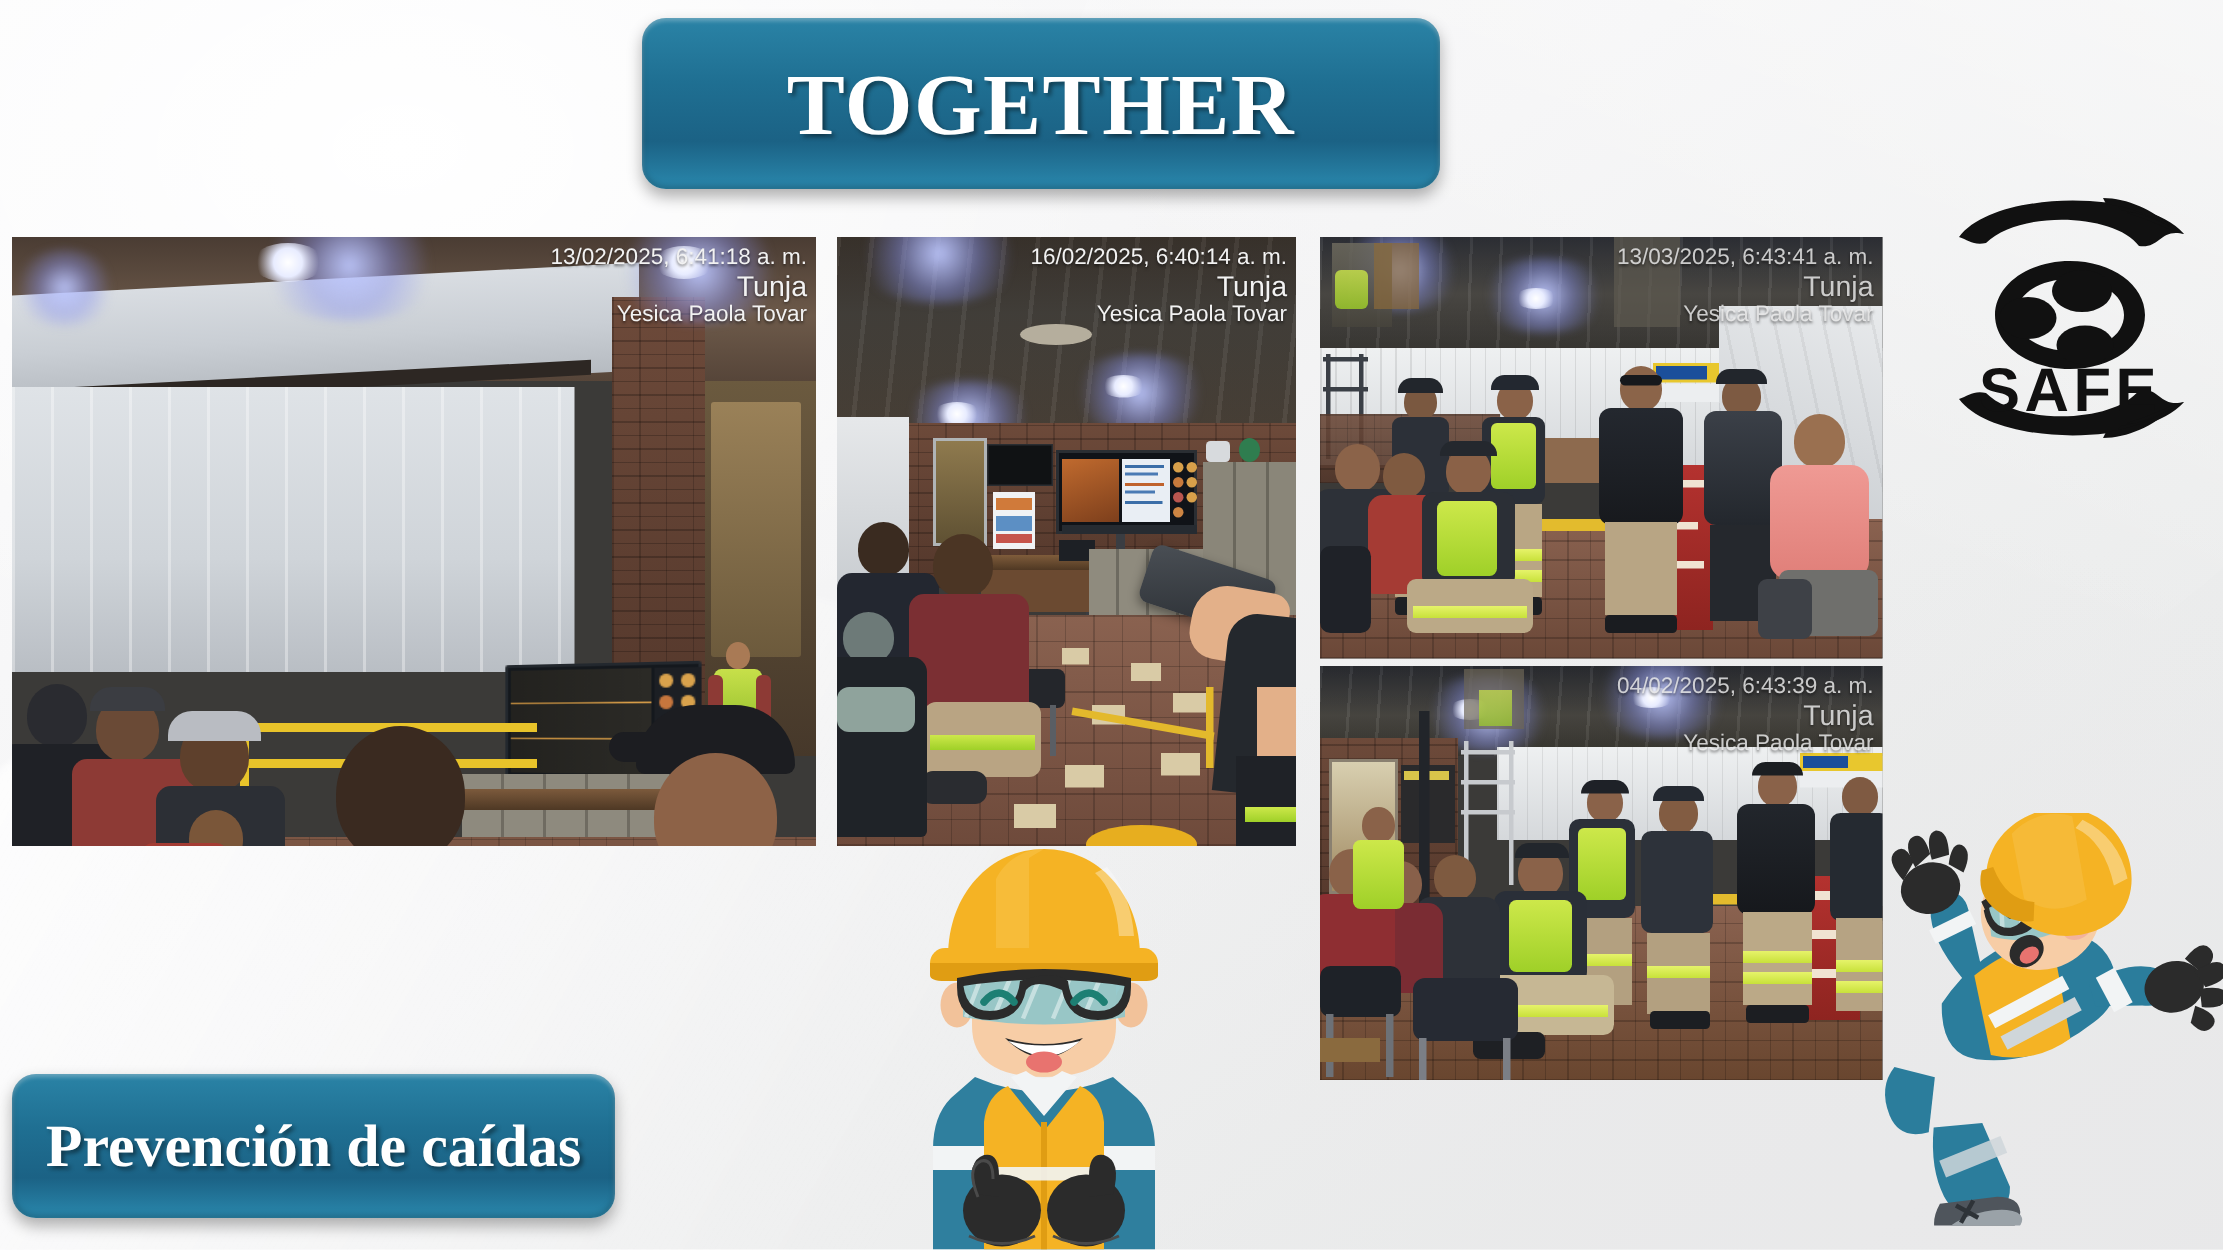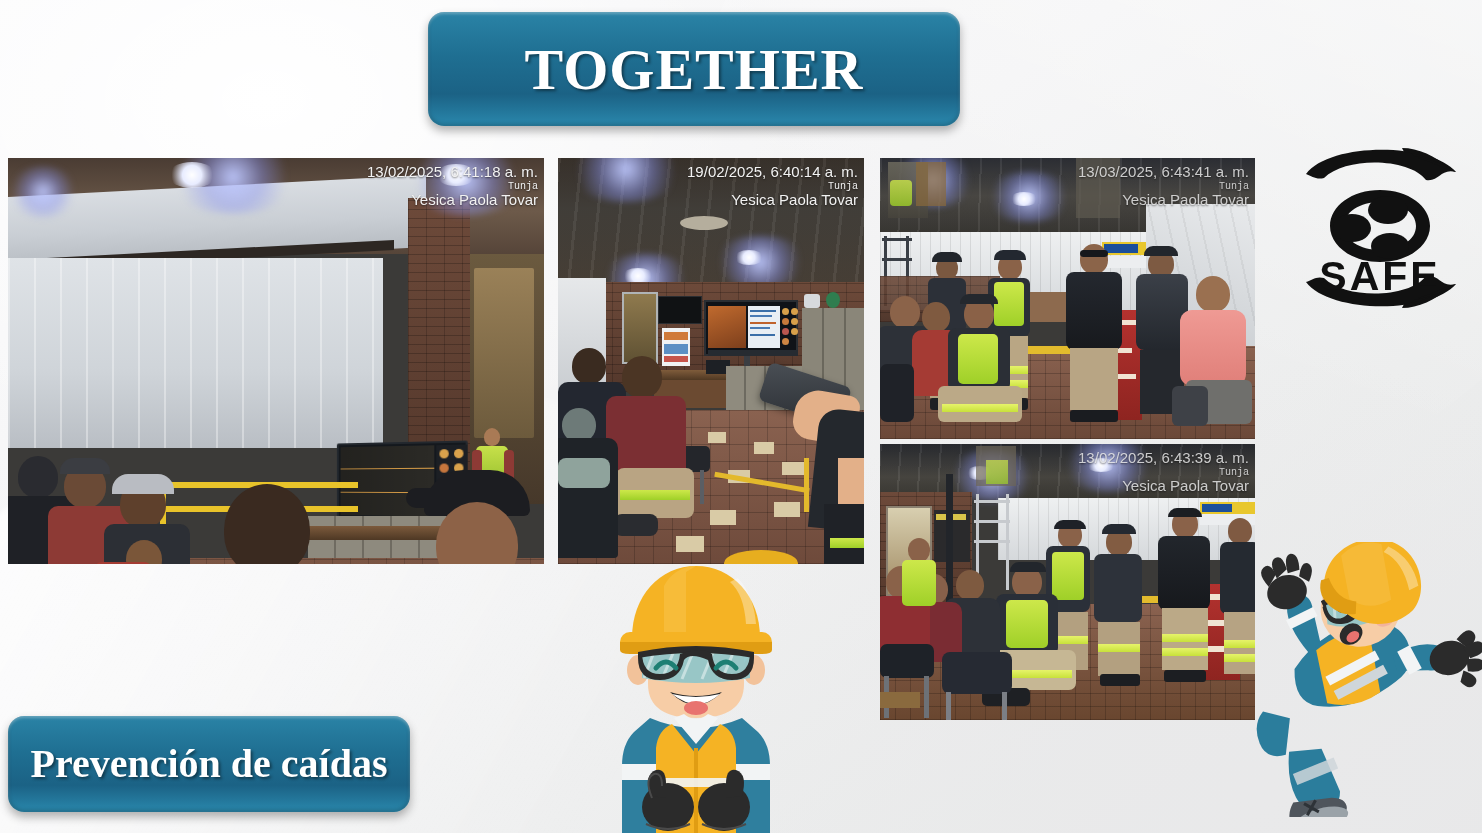--- a/index.html
+++ b/index.html
@@ -62,21 +62,21 @@
     position:absolute; right:6px; top:6px;
     text-align:right;
     color:#f2f2f2;
     font-family:"Liberation Sans", sans-serif;
     line-height:1.12;
     text-shadow:0 1px 2px rgba(0,0,0,.55);
     z-index:40;
     white-space:nowrap;
   }
   .stamp .t1 { font-size:15px; }
-  .stamp .t2 { font-size:10px;font-family:Liberation Mono, monospace; }
+  .stamp .t2 { font-size:19px; }
   .stamp .t3 { font-size:15px; }
   .stamp.faint { color:rgba(238,238,238,.82); }
 
   #photo-1 { left:8px; top:158px; width:536px; height:406px; }
   #photo-2 { left:558px; top:158px; width:306px; height:406px; }
   #photo-3 { left:880px; top:158px; width:375px; height:281px; }
   #photo-4 { left:880px; top:444px; width:375px; height:276px; }
 
   
   .sc { position:absolute; }
@@ -102,21 +102,21 @@
     border-radius:50%;
     background:radial-gradient(circle, #ffffff 0%, #e8ecff 35%, rgba(200,210,255,0) 75%);
   }
   .head { border-radius:50% 50% 46% 46%; }
   .body { border-radius:10px 10px 4px 4px; }
   .hivis { background:linear-gradient(180deg,#cde84a,#9fd028); }
   .stripe { background:linear-gradient(180deg,#e6f36a,#c8e13a); }
 
   
   #logo {
-    position:absolute; left:1290px; top:128px; width:180px; height:200px;
+    position:absolute; left:1290px; top:112px; width:180px; height:200px;
   }
 
   
   #mascot-center { position:absolute; left:598px; top:552px; width:196px; height:281px; }
   #mascot-right  { position:absolute; left:1248px; top:542px; width:234px; height:275px; }
 </style>
 </head>
 <body>
 
 <div class="bg-swoosh"></div>
@@ -298,21 +298,21 @@
   <div class="sc" style="left:0px;top:300px;width:52px;height:30px;background:#8fa39c;border-radius:8px;"></div>
 
   <div class="sc" style="left:204px;top:216px;width:86px;height:40px;background:linear-gradient(160deg,#4a4f55,#2a2e33);border-radius:7px;transform:rotate(18deg);box-shadow:0 3px 7px rgba(0,0,0,.4);"></div>
   <div class="sc" style="left:236px;top:234px;width:64px;height:50px;background:#e3b089;border-radius:24px 12px 16px 18px;transform:rotate(10deg);"></div>
   <div class="sc" style="left:256px;top:252px;width:56px;height:120px;background:#24282d;border-radius:20px 4px 0 0;transform:rotate(6deg);"></div>
   <div class="sc" style="left:280px;top:300px;width:26px;height:106px;background:#e3b089;"></div>
   <div class="sc" style="left:266px;top:346px;width:44px;height:60px;background:#1f2227;"></div>
   <div class="sc hivis" style="left:272px;top:380px;width:36px;height:10px;"></div>
 
   <div class="stamp">
-    <div class="t1">19/02/2025, 6:40:14 a. m.</div>
+    <div class="t1">16/02/2025, 6:40:14 a. m.</div>
     <div class="t2">Tunja</div>
     <div class="t3">Yesica Paola Tovar</div>
   </div>
 </div>
 
 <div class="photo" id="photo-3">
 
   <div class="sc" style="left:0;top:0;width:100%;height:76px;background:linear-gradient(180deg,#2e3036,#4c4a46 50%,#3a3834);"></div>
   <div class="sc" style="left:0;top:0;width:100%;height:76px;background:repeating-linear-gradient(92deg, rgba(255,255,255,.06) 0 2px, rgba(0,0,0,.06) 2px 20px);"></div>
   <div class="sc glow" style="left:10px;top:-6px;width:86px;height:56px;"></div>
@@ -493,21 +493,21 @@
 
   <div class="sc" style="left:0px;top:200px;width:54px;height:34px;background:#1e2228;border-radius:7px;"></div>
   <div class="sc" style="left:4px;top:232px;width:5px;height:42px;background:#6d7177;"></div>
   <div class="sc" style="left:44px;top:232px;width:5px;height:42px;background:#6d7177;"></div>
   <div class="sc" style="left:62px;top:208px;width:70px;height:42px;background:#262a33;border-radius:8px;"></div>
   <div class="sc" style="left:66px;top:248px;width:5px;height:28px;background:#7b7f86;"></div>
   <div class="sc" style="left:122px;top:248px;width:5px;height:28px;background:#7b7f86;"></div>
   <div class="sc" style="left:0px;top:248px;width:40px;height:16px;background:#8a6a3e;"></div>
 
   <div class="stamp faint">
-    <div class="t1">13/02/2025, 6:43:39 a. m.</div>
+    <div class="t1">04/02/2025, 6:43:39 a. m.</div>
     <div class="t2">Tunja</div>
     <div class="t3">Yesica Paola Tovar</div>
   </div>
 </div>
 
 <div id="logo">
   <svg viewBox="0 0 180 200" width="180" height="200">
 
     <g fill="#111">
       <path d="M16 46 C40 14, 140 14, 166 44 C150 40, 150 54, 136 52 C120 30, 56 28, 34 50 C26 52, 22 48, 16 46 Z"></path>

